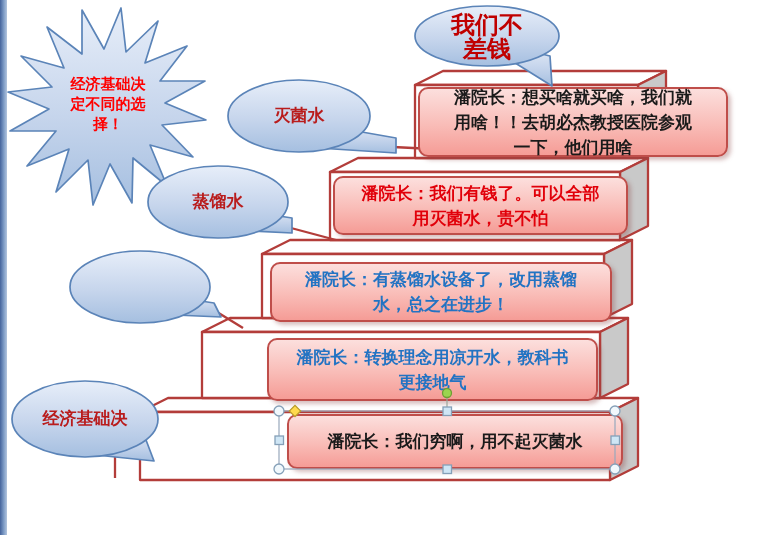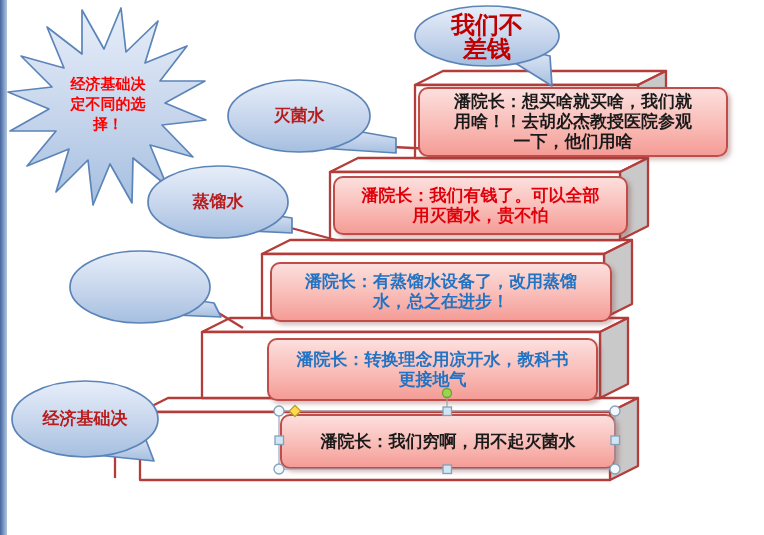--- a/index.html
+++ b/index.html
@@ -10,29 +10,29 @@
   svg.layer{position:absolute;left:0;top:0;}
   .txt{position:absolute;font-weight:bold;text-align:center;white-space:pre-line;}
   .star-text{font-size:15px;line-height:20px;width:130px;left:43px;top:74px;}
   .top-bubble-text{font-size:24px;line-height:24px;width:120px;left:427px;top:13px;}
   .bubble-label{font-size:17px;line-height:20px;color:#b91c1c;width:120px;}
   .lbl1{left:239px;top:106px;}
   .lbl2{left:158px;top:192px;}
   .lbl3{left:80px;top:277px;}
   .lbl4{left:25px;top:409px;}
   .callout{position:absolute;display:flex;align-items:center;justify-content:center;
-          text-align:center;font-weight:bold;font-size:17px;line-height:20px;white-space:pre-line;
+          text-align:center;font-weight:bold;font-size:17px;line-height:25px;white-space:pre-line;
           border:2px solid var(--callout-border,#bf4e4a);border-radius:10px;
           background:linear-gradient(180deg,#fcdfdd 0%,#f9bcb7 55%,#f59c96 100%);
           box-shadow:3px 3px 4px rgba(140,70,70,.35);}
   .c1{left:418px;top:87px;width:306px;height:66px;}
   .c2{left:333px;top:176px;width:291px;height:55px;}
   .c3{left:270px;top:262px;width:338px;height:56px;}
   .c4{left:267px;top:338px;width:327px;height:59px;}
-  .c5{left:280px;top:414px;width:332px;height:51px;}
+  .c5{left:287px;top:414px;width:332px;height:51px;}
   .stair-face{fill:#ffffff;stroke:var(--stair-line,#b33d3a);stroke-width:2.3;stroke-linejoin:round;}
   .stair-side{fill:var(--stair-side,#c9c9c9);stroke:var(--stair-line,#b33d3a);stroke-width:2.3;stroke-linejoin:round;}
   .conn{stroke:var(--stair-line,#b33d3a);stroke-width:2.3;fill:none;}
   .blue-shape{fill:url(#blueGrad);stroke:var(--bubble-stroke,#5b84b8);stroke-width:1.7;stroke-linejoin:round;}
   .sel-outline{fill:none;stroke:#98a8bc;stroke-width:1.2;}
   .h-circle{fill:#f1f8fc;stroke:#85a0b8;stroke-width:1.3;}
   .h-square{fill:#cfe6f5;stroke:#85a0b8;stroke-width:1.3;}
   .h-diamond{fill:#ffdb4d;stroke:#b89b2c;stroke-width:1.2;}
   .h-rotate{fill:#9bd54f;stroke:#6f9e33;stroke-width:1.3;}
 </style>

